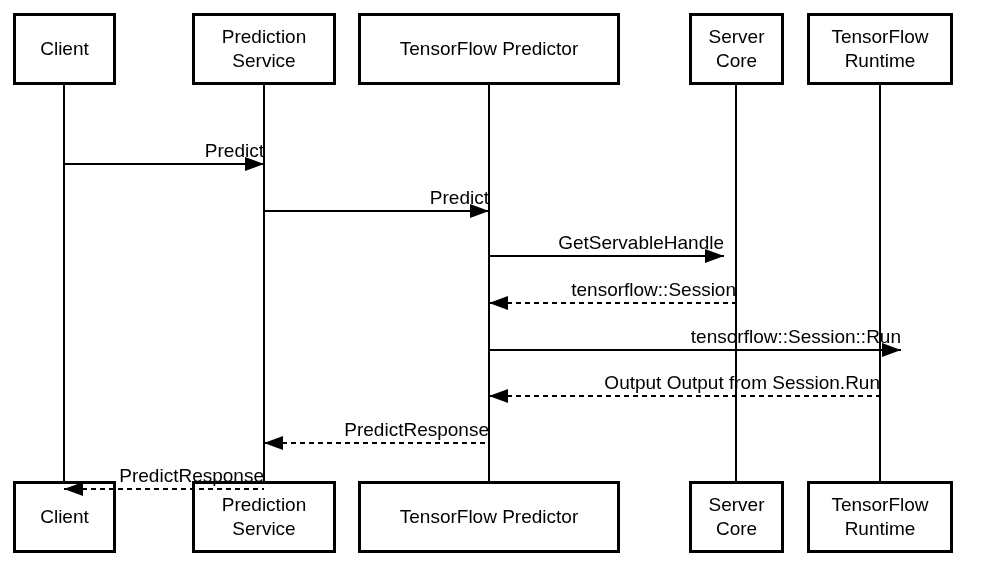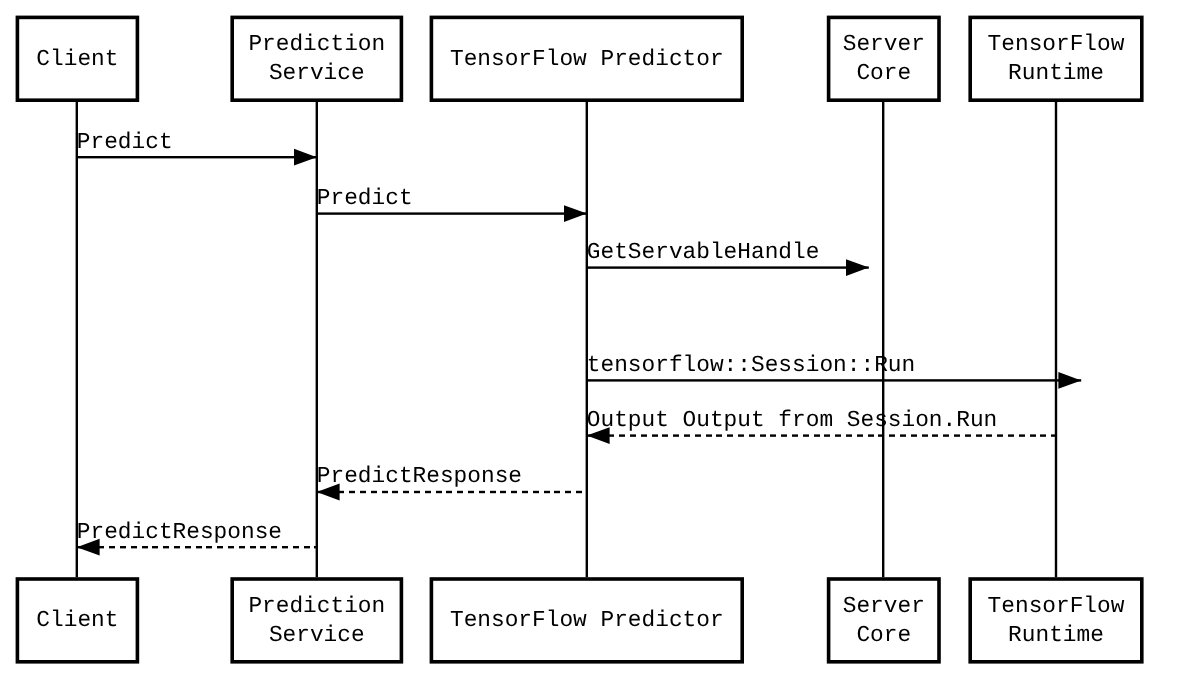--- a/index.html
+++ b/index.html
@@ -1,21 +1,21 @@
 <!DOCTYPE html>
 <html><head>
 <meta charset="utf-8">
 <style>
   html, body { margin: 0; padding: 0; background: #ffffff; }
   .stage {
     position: relative;
     width: 984px;
     height: 567px;
     background: #ffffff;
-    font-family: Liberation Mono, monospace;
+    font-family: Liberation Sans, sans-serif;
     color: #000000;
     overflow: hidden;
   }
   .actor-box {
     position: absolute;
     height: 72px;
     box-sizing: border-box;
     border: 3px solid #000000;
     background: #ffffff;
     display: flex;
@@ -36,23 +36,24 @@
     z-index: 1;
   }
   .msg {
     position: absolute;
     z-index: 3;
   }
   .msg-label {
     height: 24px;
     line-height: 24px;
     font-size: 19px;
-    text-align: left;
+    text-align: right;
     white-space: nowrap;
     background: transparent;
+    margin-top: 33px;
   }
   .msg-line {
     position: relative;
     height: 2px;
   }
   .msg-line.solid { background: #000000; }
   .msg-line.dashed {
     background: repeating-linear-gradient(90deg, #000000 0px, #000000 5px, transparent 5px, transparent 9px);
   }
   .arrowhead {
@@ -123,20 +124,26 @@
     </div>
   </div>
 
   <div class="msg" style="left:489px;top:198px;width:235px">
     <div class="msg-label">GetServableHandle</div>
     <div class="msg-line solid">
       <div class="arrowhead right"></div>
     </div>
   </div>
 
+  <div class="msg" style="left:489px;top:245px;width:247px">
+    <div class="msg-label">tensorflow::Session</div>
+    <div class="msg-line dashed">
+      <div class="arrowhead left"></div>
+    </div>
+  </div>
 
   <div class="msg" style="left:489px;top:292px;width:412px">
     <div class="msg-label">tensorflow::Session::Run</div>
     <div class="msg-line solid">
       <div class="arrowhead right"></div>
     </div>
   </div>
 
   <div class="msg" style="left:489px;top:338px;width:391px">
     <div class="msg-label">Output Output from Session.Run</div>

